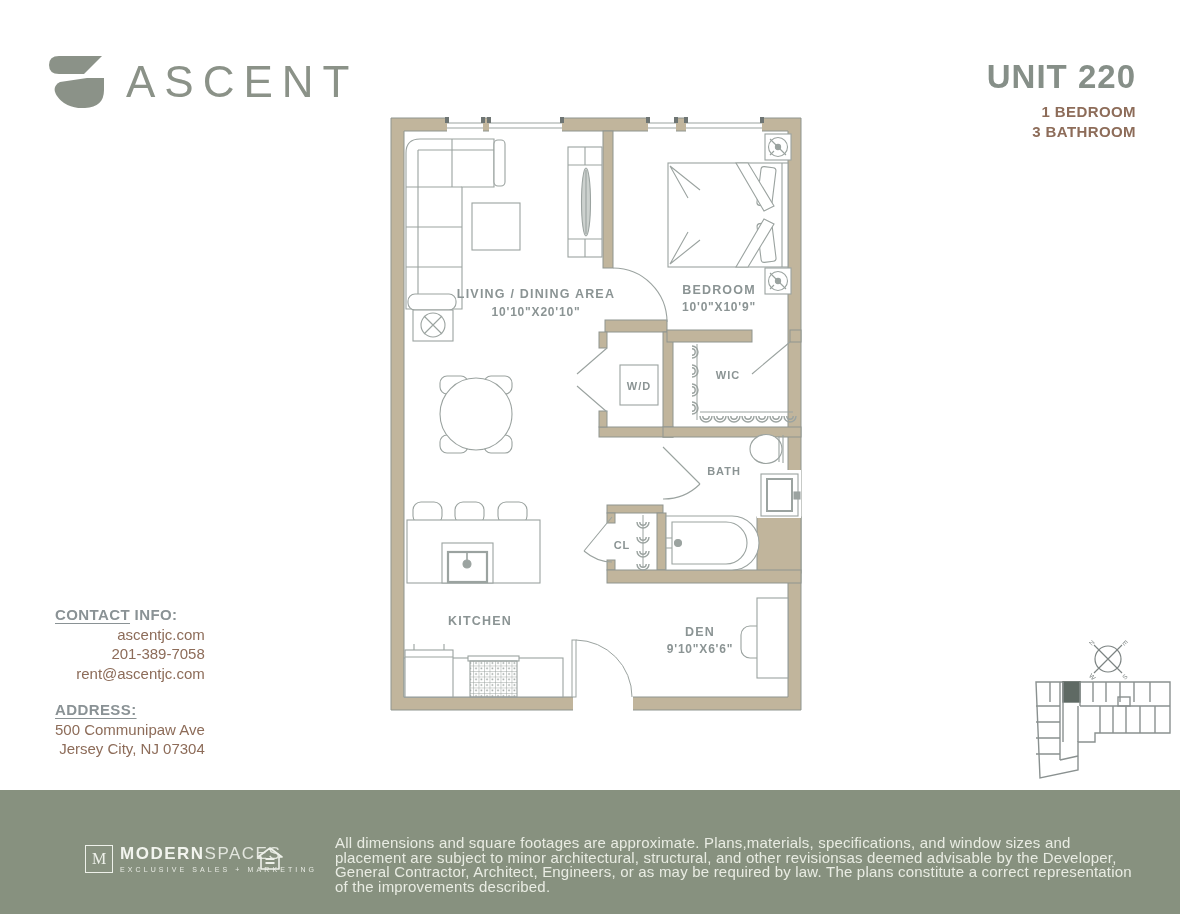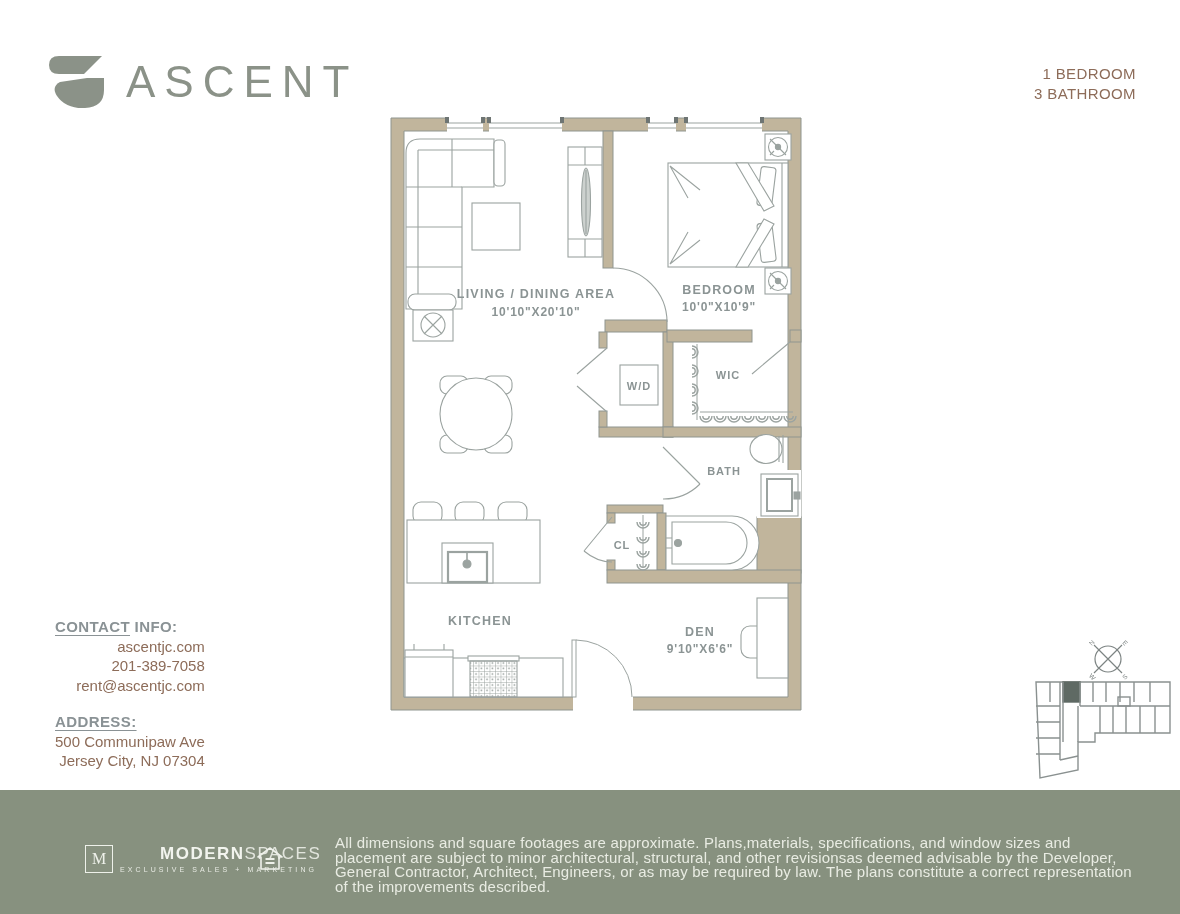--- a/index.html
+++ b/index.html
@@ -4,41 +4,41 @@
 <style>
   html,body{margin:0;padding:0;background:#ffffff;}
   body{font-family:"Liberation Sans",sans-serif;}
   .page{position:relative;width:1180px;height:914px;background:#fff;overflow:hidden;}
 
   
   .brand{position:absolute;left:46px;top:52px;display:flex;align-items:center;}
   .brand-name{font-size:44px;letter-spacing:9px;color:#8b9288;margin-left:14px;font-weight:400;}
   .unit-block{position:absolute;right:44px;top:58px;text-align:right;}
   .unit-number{font-size:33px;font-weight:bold;color:#868f88;letter-spacing:1px;}
-  .unit-sub{margin-top:6px;font-size:15px;font-weight:normal;color:#8d6c59;line-height:20px;letter-spacing:.4px;}
+  .unit-sub{margin-top:6px;font-size:15px;font-weight:bold;color:#8d6c59;line-height:20px;letter-spacing:.4px;}
 
   
-  .info-block{position:absolute;left:55px;top:605px;font-size:15px;line-height:19.5px;margin-top:12px;}
+  .info-block{position:absolute;left:55px;top:605px;font-size:15px;line-height:19.5px;}
   .info-heading{color:#8a9295;font-weight:bold;letter-spacing:.4px;}
   .info-heading .u{text-decoration:underline;text-underline-offset:3px;}
   .info-line{color:#8d6c59;text-align:right;}
   .info-gap{height:17px;}
 
   
   .plan-svg{position:absolute;left:385px;top:110px;}
   .key-svg{position:absolute;left:1030px;top:628px;}
 
   
   .footer{position:absolute;left:0;top:790px;width:1180px;height:124px;background:#87917f;}
   .ms-logo{position:absolute;left:85px;top:55px;display:flex;align-items:flex-start;color:#f2f4ee;}
   .ms-box{width:26px;height:26px;border:1.5px solid #eef1ea;display:flex;align-items:center;justify-content:center;
           font-family:"Liberation Serif",serif;font-size:16px;margin-right:7px;color:#eef1ea;}
   .ms-text{line-height:1;}
   .ms-name{font-size:17px;letter-spacing:1.5px;}
-  .ms-name .bold{font-weight:bold;margin-left:40px;}
+  .ms-name .bold{font-weight:bold;}
   .ms-name .light{font-weight:normal;opacity:.85;}
   .ms-tagline{font-size:7px;letter-spacing:3.1px;margin-top:4px;opacity:.9;}
   .eh-icon{position:absolute;left:256px;top:55px;}
   .disclaimer{position:absolute;left:335px;top:46px;width:800px;font-size:15px;line-height:14.5px;
               color:#e9ece3;letter-spacing:.2px;}
 
   svg text{font-family:"Liberation Sans",sans-serif;}
   .room-label{fill:#8b9494;font-size:12.5px;letter-spacing:1.2px;font-weight:bold;}
   .room-dims{fill:#8b9494;font-size:12px;letter-spacing:.8px;font-weight:bold;}
   .small-label{fill:#8b9494;font-size:11px;letter-spacing:1px;font-weight:bold;}
@@ -49,20 +49,21 @@
 
   <div class="brand">
     <svg width="66" height="60" viewBox="0 0 66 60" aria-hidden="true">
       <path d="M13,4 L56,4 L38,22 L13,22 Q3,22 3,13 Q3,4 13,4 Z" fill="#8b9288"></path>
       <path d="M58,26 L58,38 Q58,55 39,56 Q20,57 11,44 Q5,35 14,30 L41,26 Z" fill="#8b9288"></path>
     </svg>
     <div class="brand-name">ASCENT</div>
   </div>
 
   <div class="unit-block">
+    <div class="unit-number">UNIT 220</div>
     <div class="unit-sub">
       <div>1 BEDROOM</div>
       <div>3 BATHROOM</div>
     </div>
   </div>
 
   <div class="info-block">
     <div class="info-heading"><span class="u">CONTACT</span><span> INFO:</span></div>
     <div class="info-line">ascentjc.com</div>
     <div class="info-line">201-389-7058</div>

